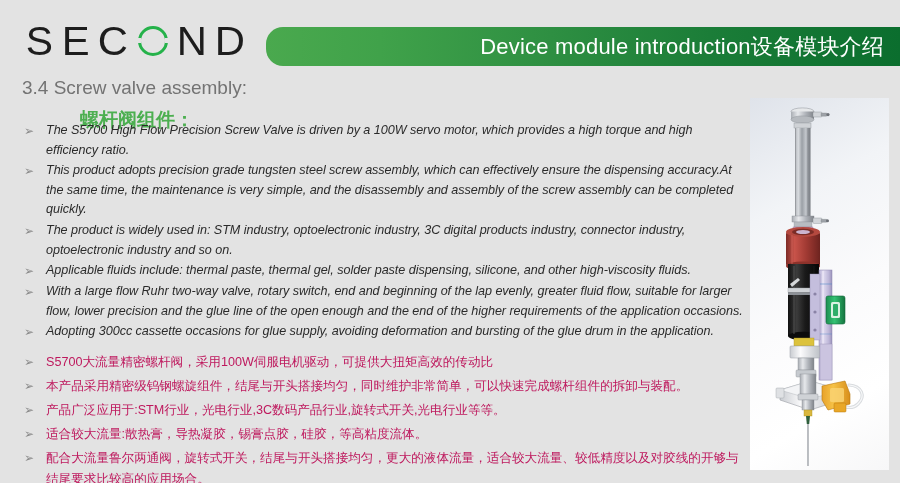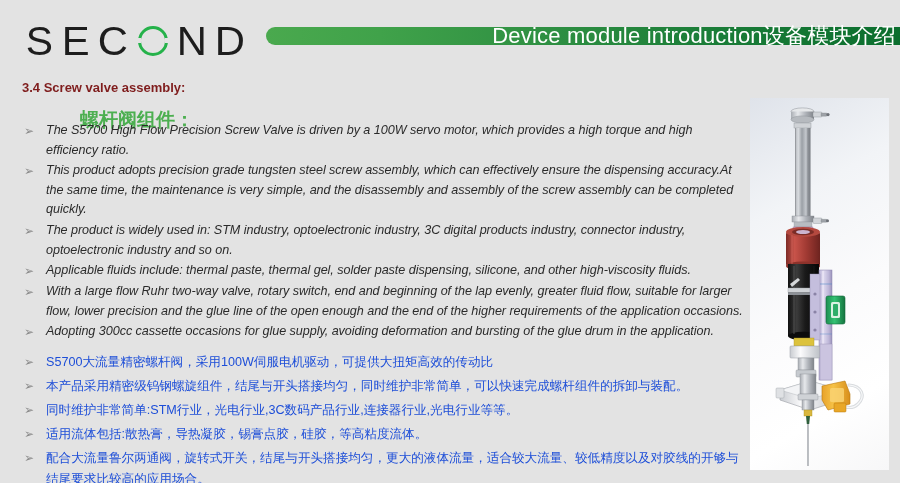--- a/index.html
+++ b/index.html
@@ -63,46 +63,46 @@
     top: 12px;
   }
   .logo-o .gap-l { left: -3px; }
   .logo-o .gap-r { right: -3px; }
 
   .banner {
     position: absolute;
     left: 266px;
     top: 27px;
     width: 634px;
-    height: 18px;
+    height: 39px;
     border-top-left-radius: 17px;
     border-bottom-left-radius: 17px;
     background: linear-gradient(to right, #4aa94e 0%, #40a24a 18%, #2e8f42 45%, #1b7d38 70%, #0b6e2e 100%);
     display: flex;
     align-items: center;
     justify-content: flex-end;
     box-sizing: border-box;
-    padding-right: 4px;
+    padding-right: 16px;
   }
   .banner-title {
     color: #ffffff;
     font-size: 22px;
     font-weight: 400;
     white-space: nowrap;
     letter-spacing: 0.2px;
   }
 
   
   .section-title {
     position: absolute;
     left: 22px;
     top: 76px;
-    color: #7f1d1d;
-    font-size: 13px;
-    font-weight: 700;
+    color: #737373;
+    font-size: 19px;
+    font-weight: 400;
     line-height: 24px;
   }
   .section-title-cn {
     position: absolute;
     left: 80px;
     top: 108px;
     color: #4caf50;
     font-size: 19px;
     font-weight: 700;
     line-height: 24px;
@@ -141,21 +141,21 @@
     font-size: 12.6px;
     line-height: 19.6px;
     letter-spacing: -0.05px;
     font-style: italic;
   }
   .list-cn { margin-top: 10px; }
   .list-cn .bullet { margin-bottom: 3px; }
   .list-cn .bullet-text {
     font-size: 12.6px;
     line-height: 21px;
-    color: #1d4ed8;
+    color: #be185d;
   }
 
   
   .image-panel {
     position: absolute;
     left: 750px;
     top: 98px;
     width: 139px;
     height: 372px;
     background: linear-gradient(150deg, #dfe3ea 0%, #f2f4f7 28%, #fbfbfc 55%, #ffffff 80%, #f7f7f8 100%);
@@ -227,25 +227,25 @@
     <div class="bullet">
       <span class="bullet-marker">➢</span>
       <span class="bullet-text">S5700大流量精密螺杆阀，采用100W伺服电机驱动，可提供大扭矩高效的传动比</span>
     </div>
     <div class="bullet">
       <span class="bullet-marker">➢</span>
       <span class="bullet-text">本产品采用精密级钨钢螺旋组件，结尾与开头搭接均匀，同时维护非常简单，可以快速完成螺杆组件的拆卸与装配。</span>
     </div>
     <div class="bullet">
       <span class="bullet-marker">➢</span>
-      <span class="bullet-text">同时维护非常简单:STM行业，光电行业,3C数码产品行业,连接器行业,光电行业等等。</span>
-    </div>
-    <div class="bullet">
-      <span class="bullet-marker">➢</span>
-      <span class="bullet-text">适用流体包括:散热膏，导热凝胶，锡膏点胶，硅胶，等高粘度流体。</span>
+      <span class="bullet-text">产品广泛应用于:STM行业，光电行业,3C数码产品行业,旋转式开关,光电行业等等。</span>
+    </div>
+    <div class="bullet">
+      <span class="bullet-marker">➢</span>
+      <span class="bullet-text">适合较大流量:散热膏，导热凝胶，锡膏点胶，硅胶，等高粘度流体。</span>
     </div>
     <div class="bullet">
       <span class="bullet-marker">➢</span>
       <span class="bullet-text">配合大流量鲁尔两通阀，旋转式开关，结尾与开头搭接均匀，更大的液体流量，适合较大流量、较低精度以及对胶线的开够与结尾要求比较高的应用场合。</span>
     </div>
 
   </div>
 
 </div>
 

